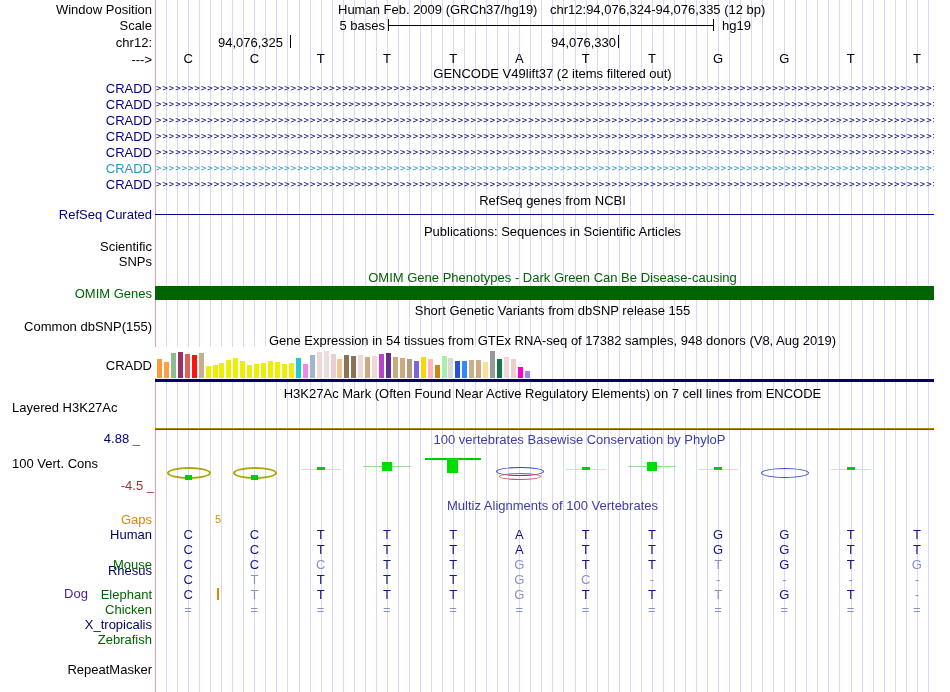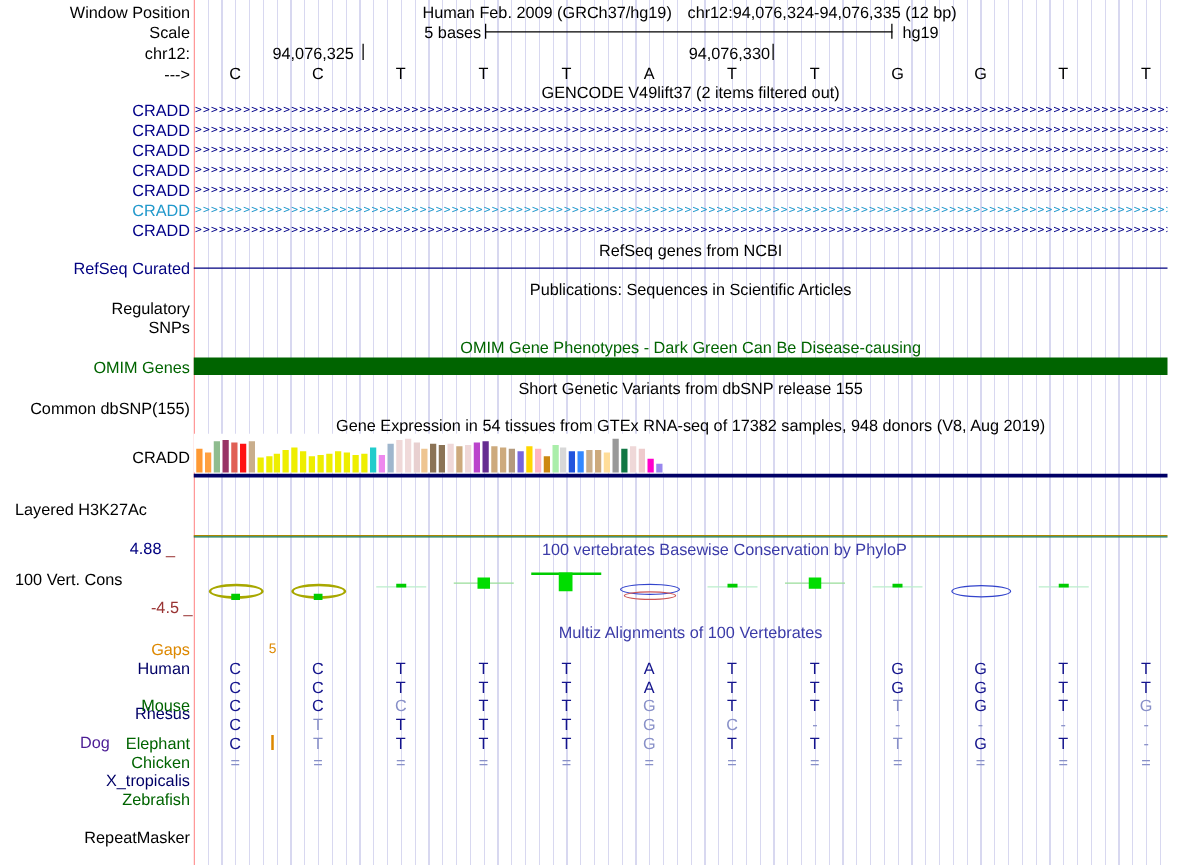--- a/index.html
+++ b/index.html
@@ -39,36 +39,37 @@
 
   <div class="lbl" style="top:52px">---&gt;</div>
 
   <div class="title" style="top:66px">GENCODE V49lift37 (2 items filtered out)</div>
 
   <div class="title" style="top:193px">RefSeq genes from NCBI</div>
   <div class="lbl" id="refseq-label" style="top: 207px; color: rgb(0, 0, 128);">RefSeq Curated</div>
   <div class="hline" id="refseq-line" style="left: 155px; top: 214px; width: 795px; background: rgb(0, 0, 128);"></div>
 
   <div class="title" style="top:224px">Publications: Sequences in Scientific Articles</div>
-  <div class="lbl" style="top:239px">Regulatory</div>
+  <div class="lbl" style="top:239px">Scientific</div>
   <div class="lbl" style="top:254px">SNPs</div>
 
   <div class="title" id="omim-title" style="top: 270px; color: rgb(0, 100, 0);">OMIM Gene Phenotypes - Dark Green Can Be Disease-causing</div>
   <div class="lbl" id="omim-label" style="top: 286px; color: rgb(0, 100, 0);">OMIM Genes</div>
   <div class="abs" id="omim-bar" style="left: 155px; top: 286px; width: 795px; height: 14px; background: rgb(0, 100, 0);"></div>
 
   <div class="title" style="top:303px">Short Genetic Variants from dbSNP release 155</div>
   <div class="lbl" style="top:319px">Common dbSNP(155)</div>
 
   <div class="title" style="top:333px">Gene Expression in 54 tissues from GTEx RNA-seq of 17382 samples, 948 donors (V8, Aug 2019)</div>
   <div class="abs" style="left:155px;top:347px;width:378px;height:31px;background:#fff;"></div>
   <div class="lbl" style="top:358px">CRADD</div>
 
   <div class="abs" id="gtex-separator" style="left: 155px; top: 379px; width: 795px; height: 3px; background: rgb(0, 0, 102);"></div>
 
+  <div class="title" style="top:386px">H3K27Ac Mark (Often Found Near Active Regulatory Elements) on 7 cell lines from ENCODE</div>
   <div class="lbl-left" style="top:400px">Layered H3K27Ac</div>
   <div class="abs" id="h3k-base1" style="left: 155px; top: 428px; width: 795px; height: 1px; background: rgb(170, 136, 0);"></div>
   <div class="abs" id="h3k-base2" style="left: 155px; top: 429px; width: 795px; height: 1px; background: rgb(17, 119, 85);"></div>
 
   <div class="title" id="phylop-title" style="top: 432px; color: rgb(60, 60, 168); margin-left: 27px;">100 vertebrates Basewise Conservation by PhyloP</div>
   <div class="abs" style="left:0;top:431px;width:140px;text-align:right;white-space:nowrap">
     <span id="axis-max-val" style="color: rgb(0, 0, 128);">4.88</span><span class="axis-underscore" style="color: rgb(153, 51, 51);"> _</span>
   </div>
   <div class="lbl-left" id="cons-label" style="top:456px">100 Vert. Cons</div>
   <div class="abs" style="left:14px;top:478px;width:140px;text-align:right;white-space:nowrap">

